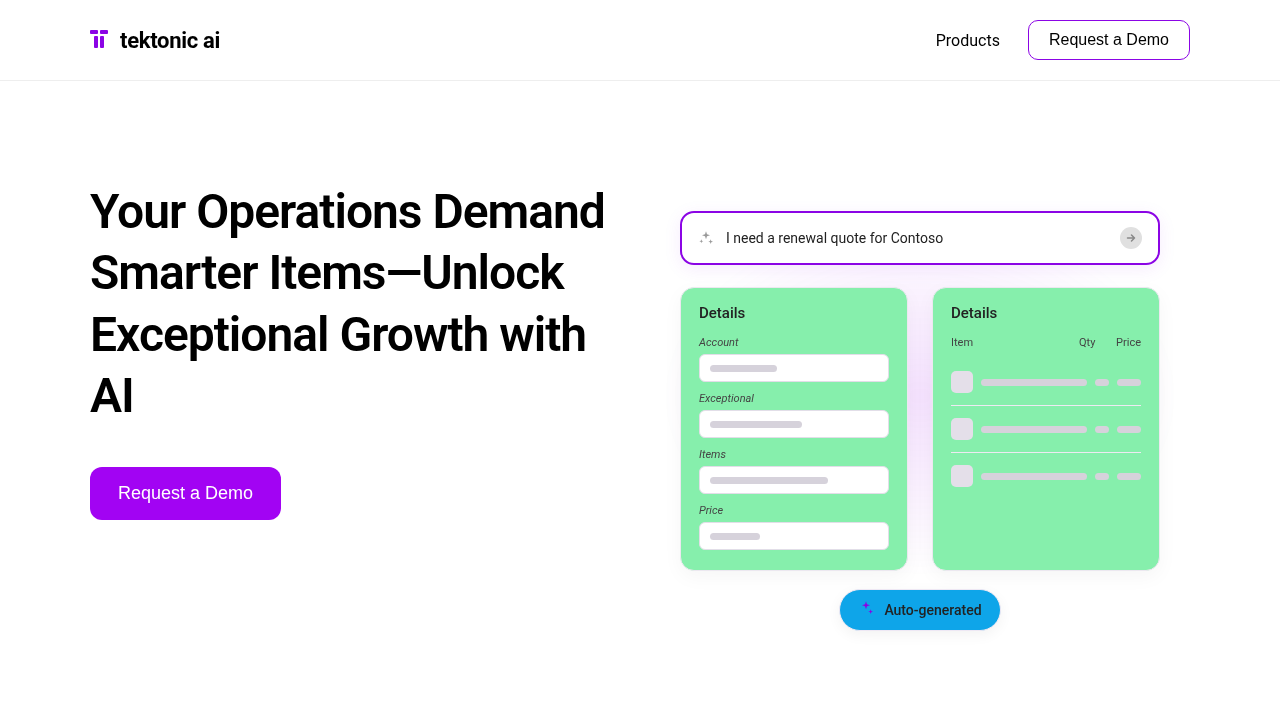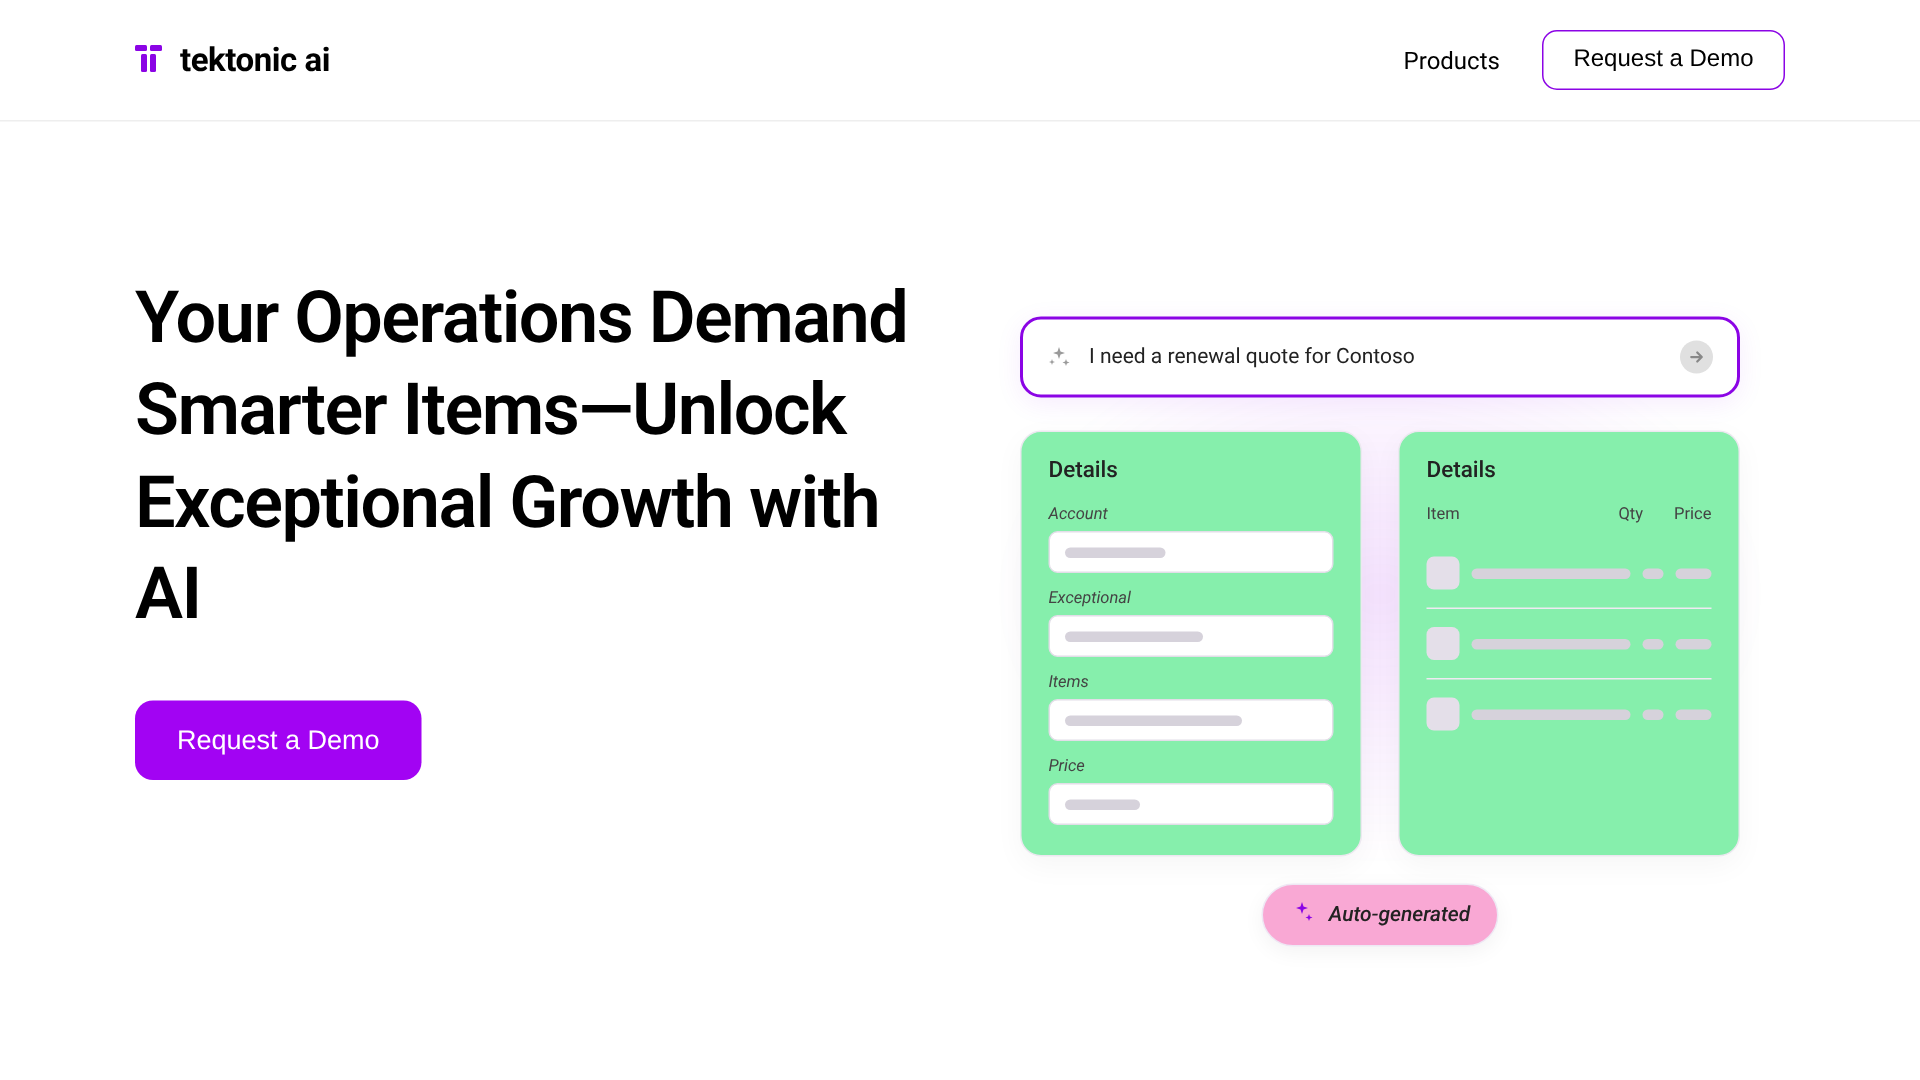--- a/index.html
+++ b/index.html
@@ -219,31 +219,30 @@
       height: 7px;
       background: #d6d2db;
       border-radius: 4px;
     }
     .prod-qty { width: 14px; }
     .prod-price { width: 24px; }
     
     .autogen {
       margin: 18px auto 0 auto;
       width: max-content;
-      background: #f9a8d4;
+      background: #0ea5e9;
       border: 1px solid #eee8f4;
       border-radius: 999px;
       padding: 10px 18px;
       display: flex;
       align-items: center;
       gap: 10px;
       box-shadow: 0 4px 14px rgba(0,0,0,0.05);
       position: relative;
       z-index: 1;
-      font-style: italic;
     }
     .autogen-text {
       font-size: 14px;
       font-weight: 500;
       color: #222222;
     }
   </style>
 </head>
 <body>
 

